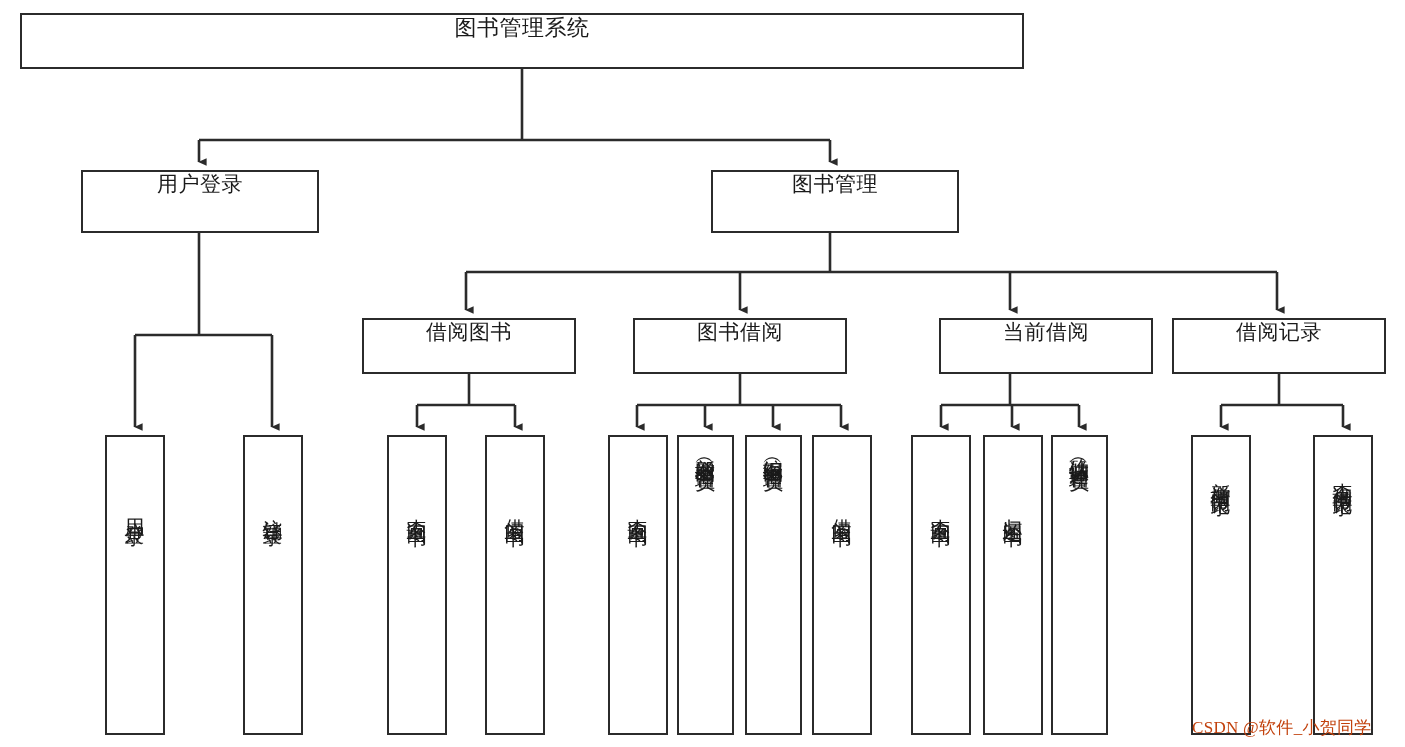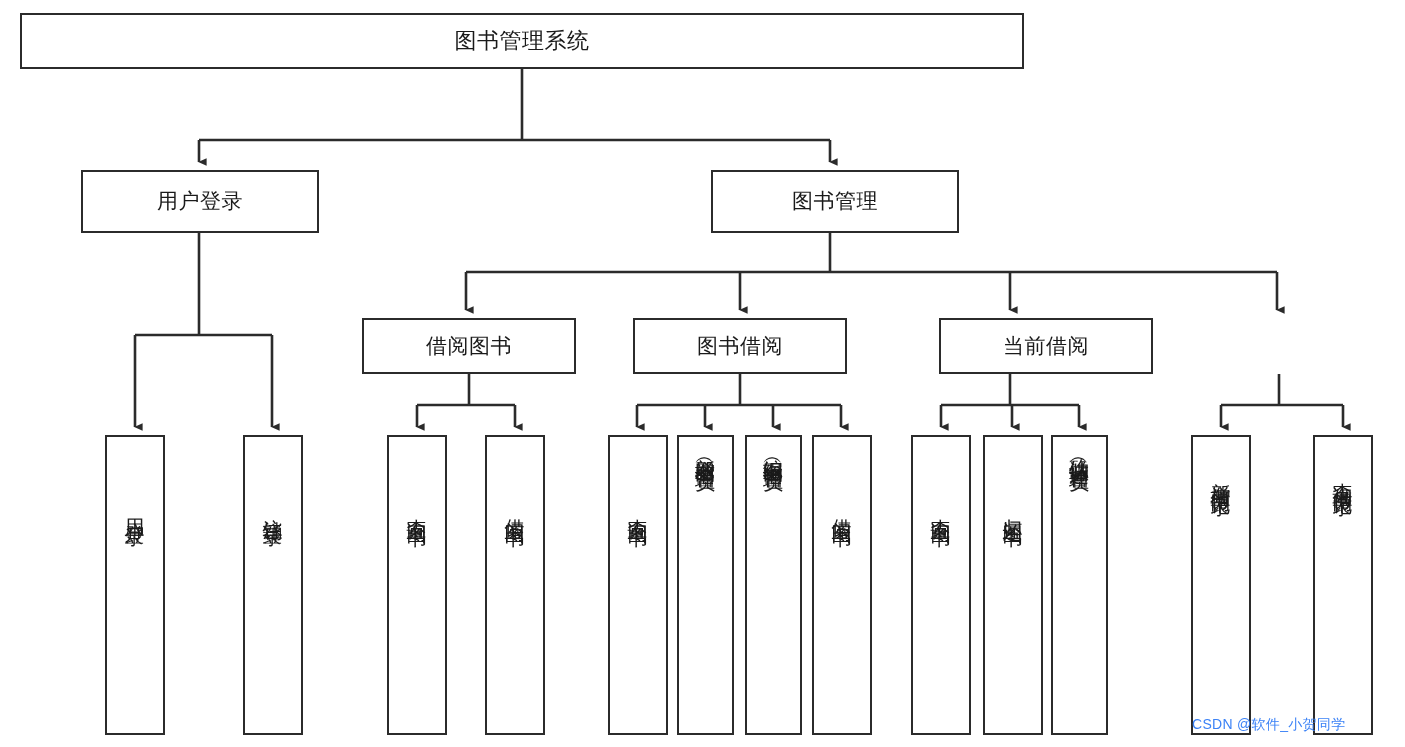--- a/index.html
+++ b/index.html
@@ -24,21 +24,21 @@
     width: 1405px;
     height: 747px;
     pointer-events: none;
   }
   .node {
     position: absolute;
     box-sizing: border-box;
     background: #ffffff;
     border: 2.5px solid #2b2b2b;
     display: flex;
-    align-items: center;
+    align-items: flex-start;
     justify-content: center;
     color: #1a1a1a;
   }
   .node-label {
     display: block;
     text-align: center;
     line-height: 1.15;
   }
   .node.horiz .node-label {
     font-size: 21px;
@@ -58,24 +58,25 @@
     font-size: 20px;
     letter-spacing: 3px;
     line-height: 1;
     white-space: nowrap;
   }
   .node.vert.tall .node-label {
     letter-spacing: 2px;
   }
   .watermark {
     position: absolute;
-    font-size: 14px;
-    color: #3b82f6;
+    font-size: 17px;
+    color: #c2410c;
     white-space: nowrap;
     letter-spacing: 0.3px;
+    font-family: Liberation Serif, serif;
   }
 </style>
 </head>
 <body>
 
 <div id="canvas">
 
   <svg class="wires" viewBox="0 0 1405 747" xmlns="http://www.w3.org/2000/svg">
     <defs>
       <marker id="arrow" markerWidth="10" markerHeight="10" refX="4.2" refY="7.6" orient="auto" markerUnits="userSpaceOnUse">
@@ -139,20 +140,23 @@
 
   <div class="node horiz" style="left:362px; top:318px; width:214px; height:56px;">
     <span class="node-label">借阅图书</span>
   </div>
   <div class="node horiz" style="left:633px; top:318px; width:214px; height:56px;">
     <span class="node-label">图书借阅</span>
   </div>
   <div class="node horiz" style="left:903px; top:318px; width:214px; height:56px;margin-left:36px;">
     <span class="node-label">当前借阅</span>
   </div>
+  <div class="node horiz" style="left:1172px; top:318px; width:214px; height:56px;">
+    <span class="node-label">借阅记录</span>
+  </div>
 
   <div class="node vert" style="left:105px; top:435px; width:60px; height:300px; padding-top:66px;">
     <span class="node-label">用户登录</span>
   </div>
   <div class="node vert" style="left:243px; top:435px; width:60px; height:300px; padding-top:66px;">
     <span class="node-label">注销登录</span>
   </div>
 
   <div class="node vert" style="left:387px; top:435px; width:60px; height:300px; padding-top:66px;">
     <span class="node-label">查询图书</span>

